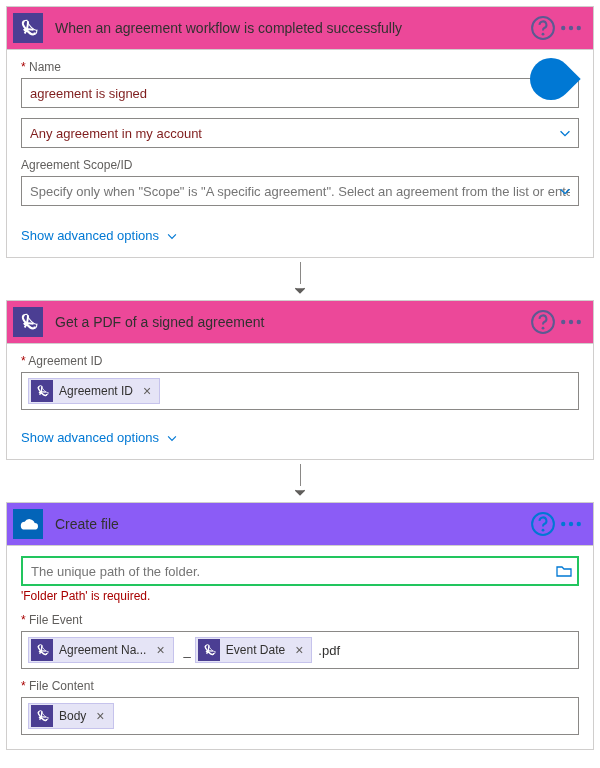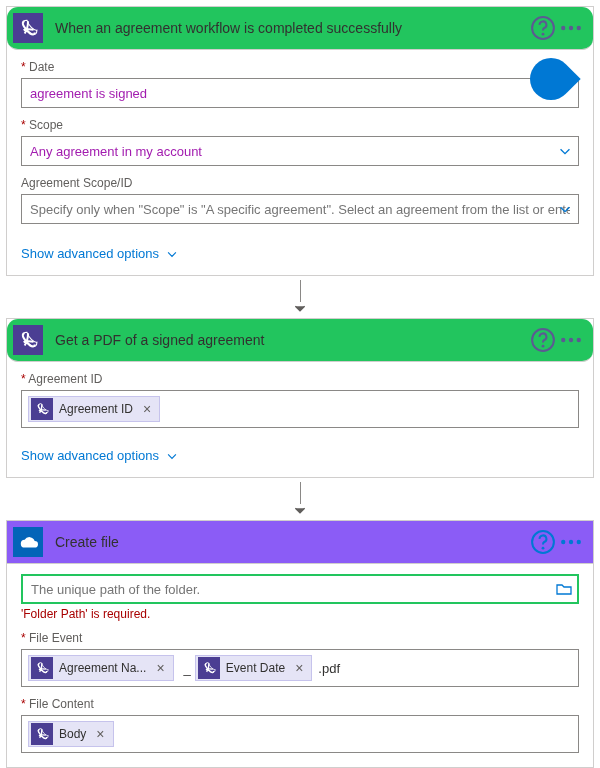--- a/index.html
+++ b/index.html
@@ -16,21 +16,21 @@
     border: 1px solid #d0cecd;
     background: #fff;
     margin-bottom: 0;
   }
   .card-header {
     display: flex;
     align-items: center;
     padding: 6px 8px 6px 6px;
     border-bottom: 1px solid #d0cecd;
   }
-  .hdr-adobe { background: #22c55e; border-radius: 11px; }
+  .hdr-adobe { background: #ec4899; }
   .hdr-onedrive { background: #8b5cf6; }
   .app-badge {
     width: 30px; height: 30px;
     display: flex; align-items: center; justify-content: center;
     margin-right: 12px;
     flex-shrink: 0;
   }
   .app-badge.adobe { background: #4b3e93; }
   .app-badge.onedrive { background: #0364b8; }
   .app-badge svg { width: 20px; height: 20px; }
@@ -53,21 +53,21 @@
   .req::before {
     content: "* ";
     color: #a80000;
   }
   .input {
     width: 100%;
     height: 30px;
     border: 1px solid #8a8886;
     padding: 0 8px;
     font-size: 13px;
-    color: #a21caf;
+    color: #7f1d1d;
     background: #fff;
   }
   .input.error { border: 2px solid #22c55e; }
   .err-msg { color: #a80000; font-size: 12px; margin-top: 3px; }
   .select-wrap { position: relative; }
   .select-wrap .chev {
     position: absolute; right: 6px; top: 0; height: 30px;
     display: flex; align-items: center;
     color: #0078d4;
     pointer-events: none;
@@ -182,25 +182,24 @@
           </svg>
         </div>
     <div class="hdr-icon">
           <svg viewBox="0 0 18 18">
             <use href="#dots-ico"></use>
           </svg>
         </div>
   </div>
   <div class="card-body">
     <div class="field">
-      <span class="field-label req">Date</span>
+      <span class="field-label req">Name</span>
       <input class="input" value="agreement is signed" style="">
     </div>
     <div class="field">
-      <span class="field-label req">Scope</span>
       <div class="select-wrap">
         <input class="input" readonly="" value="Any agreement in my account" style="">
         <span class="chev">
               <svg width="16" height="16" viewBox="0 0 18 18">
                 <use href="#chev-ico"></use>
               </svg>
             </span>
       </div>
     </div>
     <div class="field" style="margin-bottom:4px">

